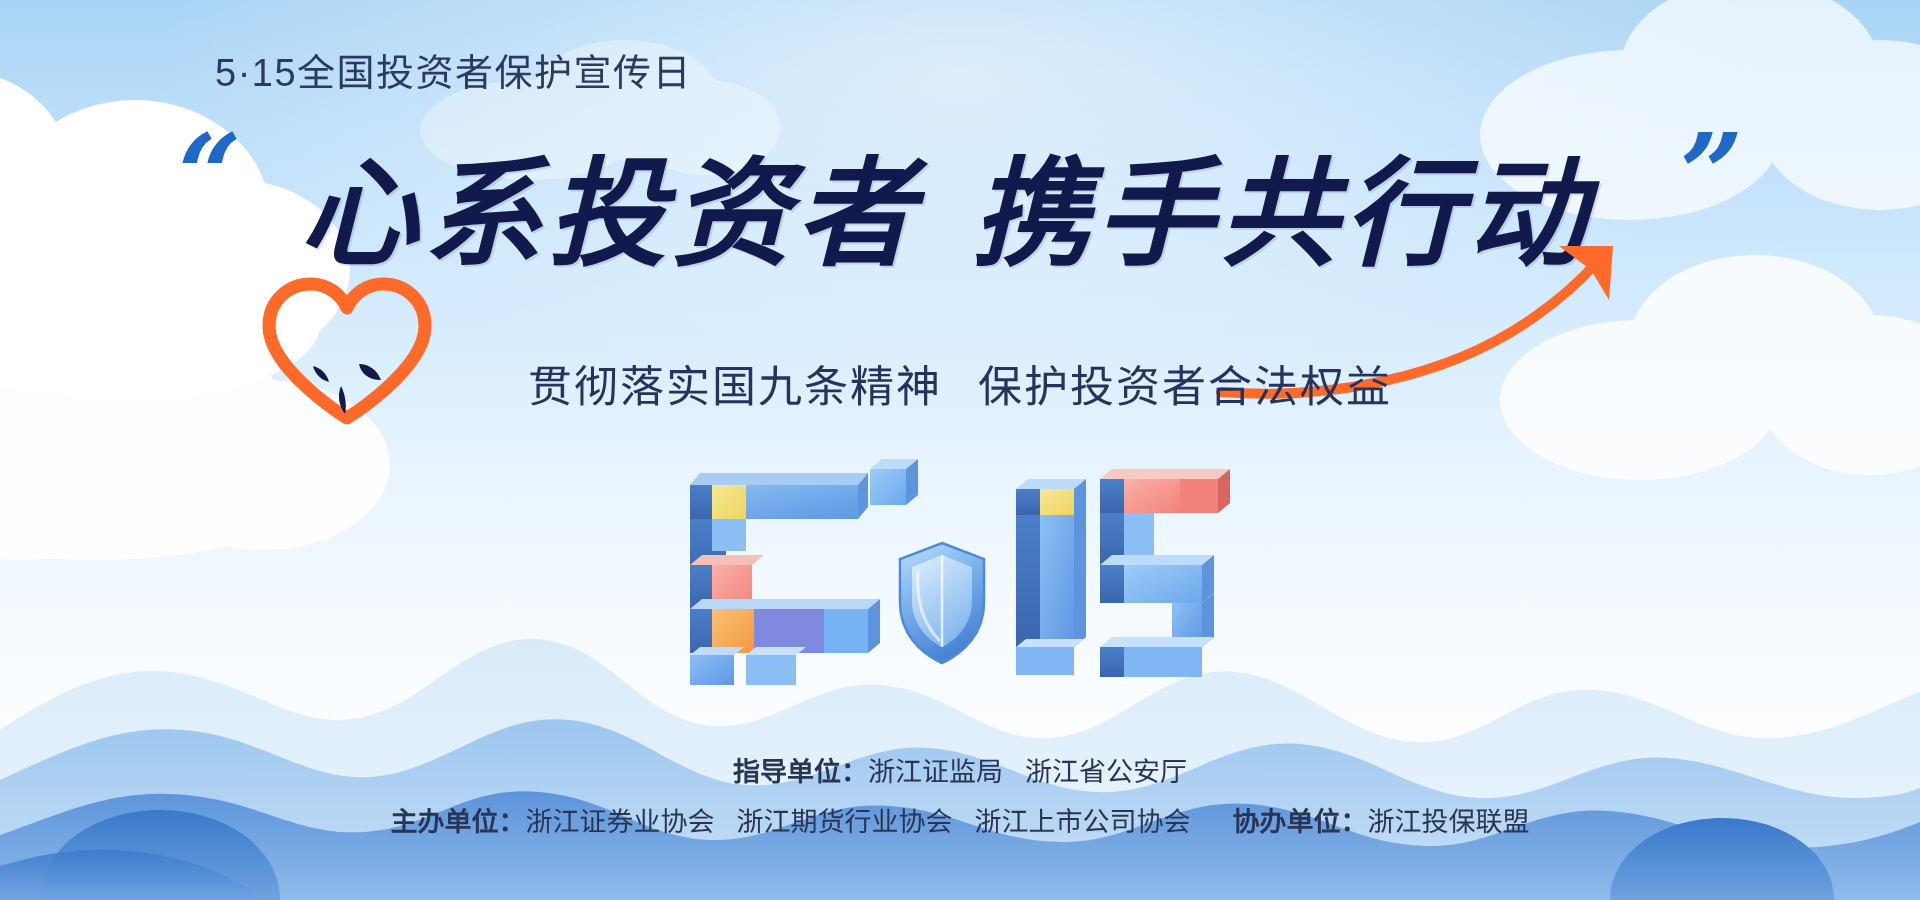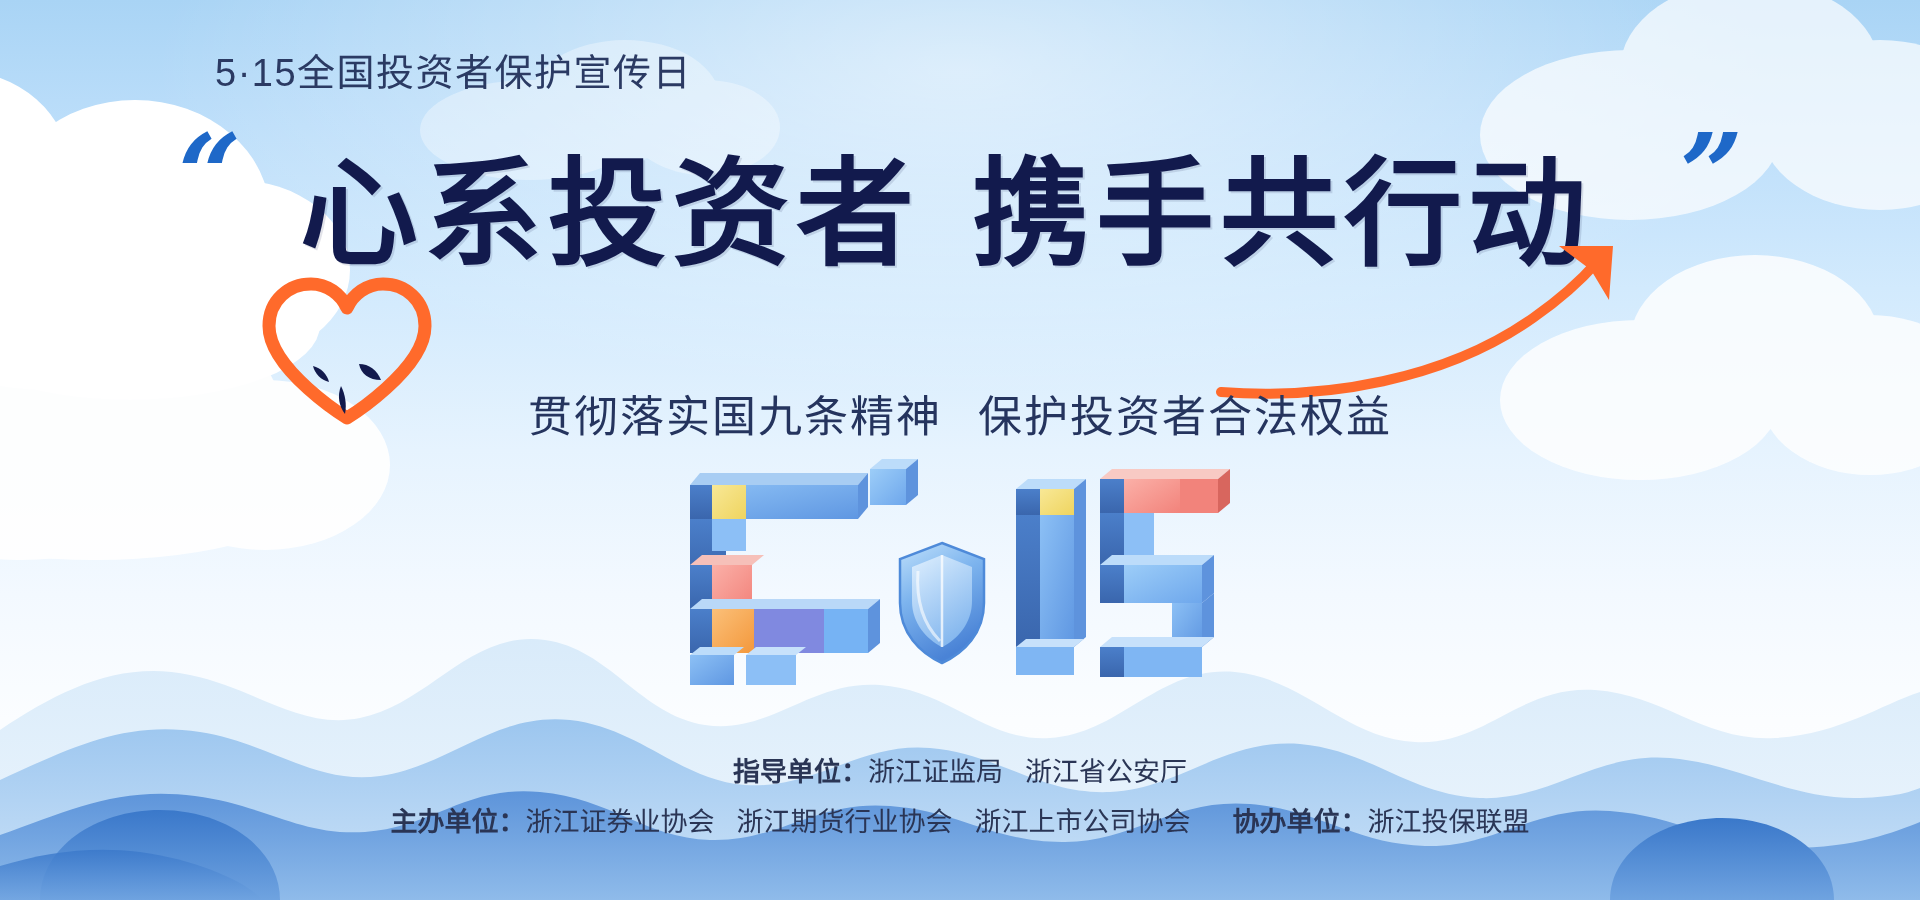--- a/index.html
+++ b/index.html
@@ -111,41 +111,42 @@
   }
 
   .headline-text {
     position: absolute;
     left: 300px;
     top: 8px;
     width: 1400px;
     font-family: "DejaVu Serif", "Liberation Serif", serif;
     font-size: 118px;
     font-weight: 700;
+    font-style: italic;
     color: #121a4d;
     letter-spacing: 6px;
     white-space: nowrap;
     text-shadow: 2px 2px 0 rgba(18,26,77,0.12);
   }
   .headline-text .seg-a { margin-right: 52px; }
 
   .arrow-swoosh {
     position: absolute;
     left: 1215px;
     top: 130px;
     width: 430px;
     height: 180px;
     pointer-events: none;
   }
 
   
   .subtitle {
     position: absolute;
     left: 0;
-    top: 381px;
+    top: 351px;
     width: 1920px;
     text-align: center;
     font-size: 44px;
     color: #25345e;
     letter-spacing: 2px;
     font-weight: 400;
   }
   .subtitle .gap { display: inline-block; width: 36px; }
 
   

